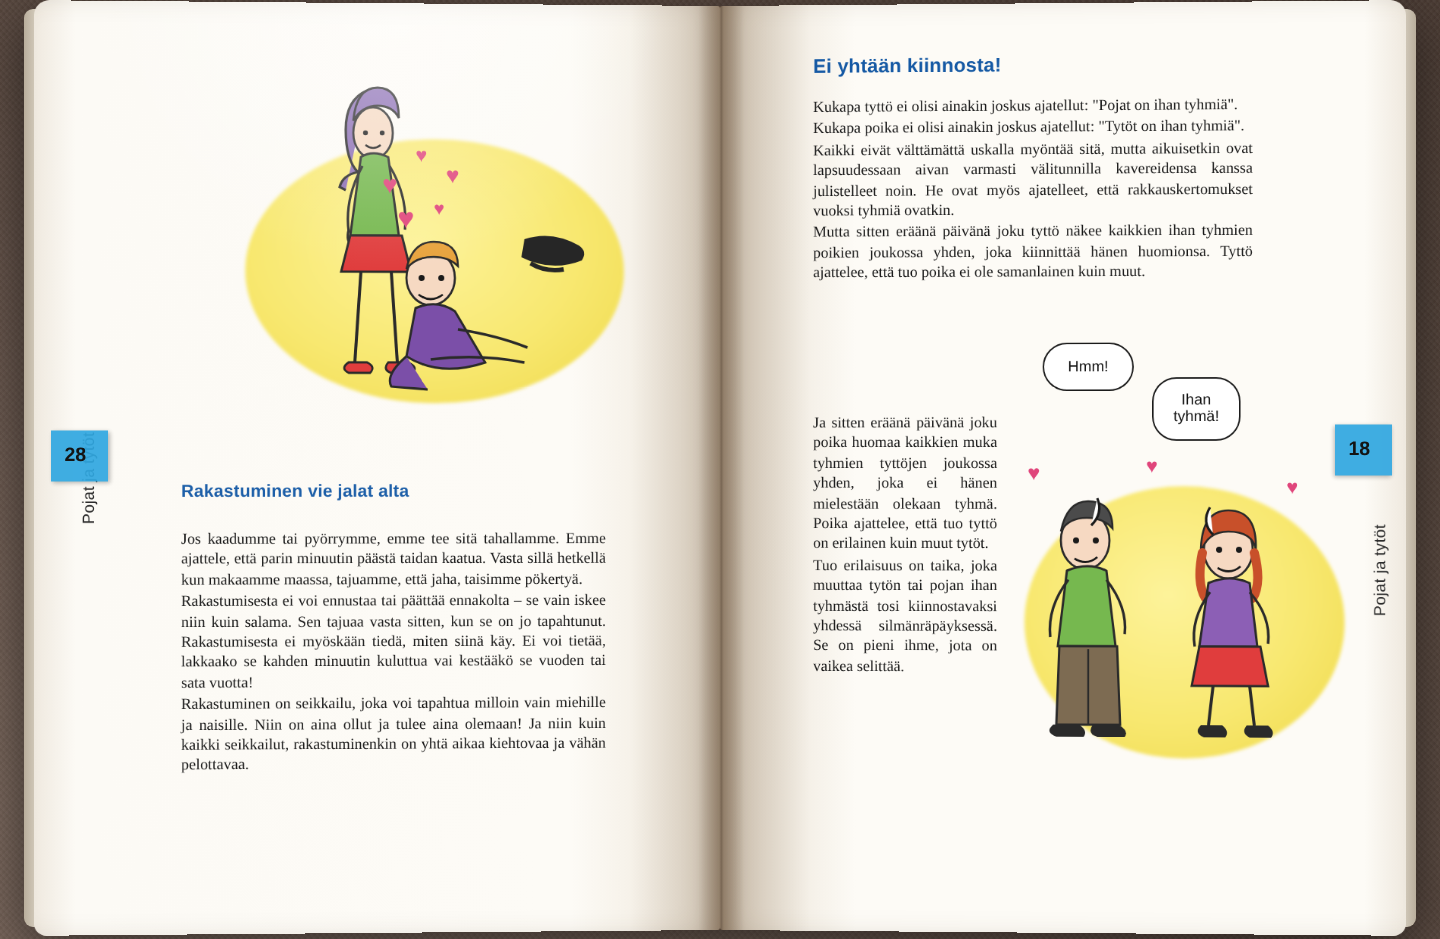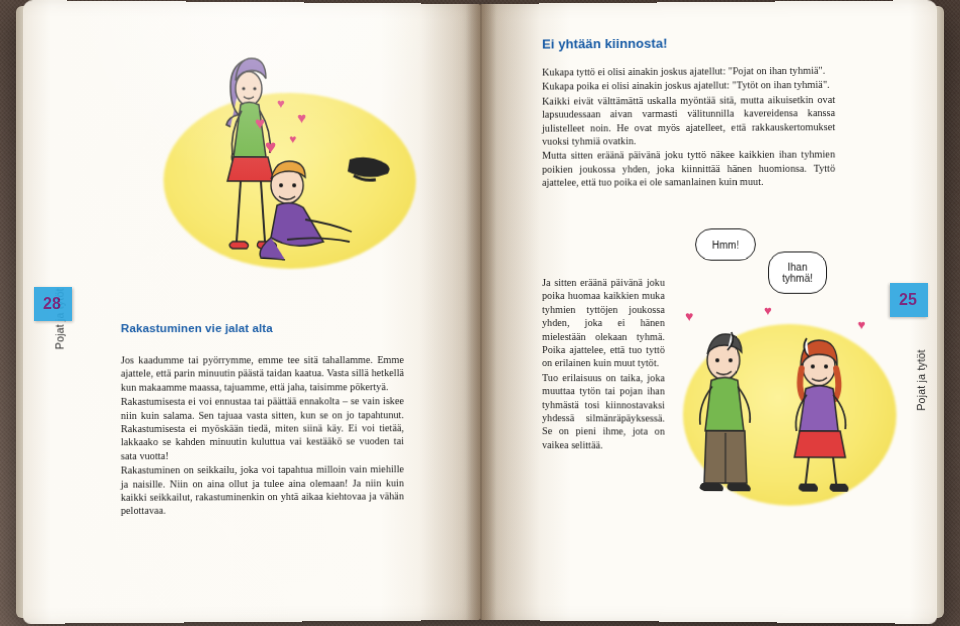--- a/index.html
+++ b/index.html
@@ -95,23 +95,23 @@
     width: 38px;
     height: 34px;
     background: #2fa7e0;
     opacity: .92;
   }
   .tab-left { left: 34px; top: 287px; box-shadow: 1px 1px 3px rgba(0,0,0,.3); }
   .tab-right { right: 32px; top: 283px; box-shadow: -1px 1px 3px rgba(0,0,0,.3); }
   .tab-num {
     position: absolute;
     font-family: "Liberation Sans", sans-serif;
-    font-size: 16px;
+    font-size: 13px;
     font-weight: 700;
-    color: #701a75;
+    color: #000000;
   }
   .tab-left .tab-num { left: 9px; top: 8px; }
   .tab-right .tab-num { left: 9px; top: 8px; }
 
   
   .runhead {
     position: absolute;
     font-family: "Liberation Sans", sans-serif;
     font-size: 10.5px;
     color: #2b2b2b;
@@ -345,16 +345,16 @@
       <div class="shadow-gutter-r"></div>
     </div>
 
     <div class="gutter"></div>
   </div>
 
   <div class="tab tab-left">
     <span class="tab-num">28</span>
   </div>
   <div class="tab tab-right">
-    <span class="tab-num">25</span>
+    <span class="tab-num">18</span>
   </div>
 
 </div>
 
 </body></html>

